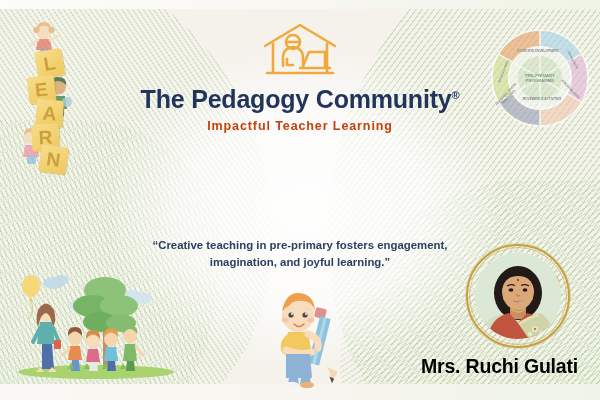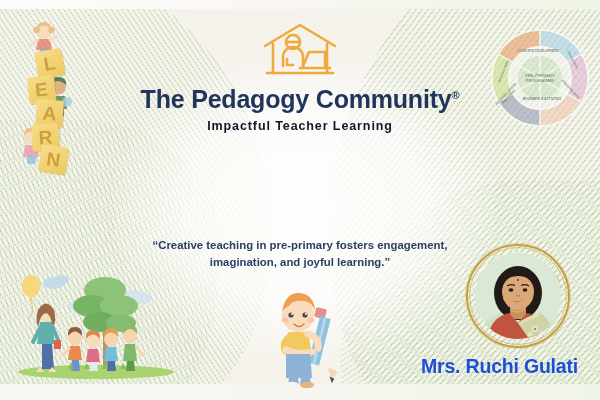--- a/index.html
+++ b/index.html
@@ -70,42 +70,42 @@
 
   
   .logo-wrap{position:absolute;left:0;right:0;top:22px;text-align:center;}
   .logo-mark{display:block;margin:0 auto;}
   .brand-title{
     margin:6px 0 0;font-size:25px;font-weight:bold;color:#21355c;
     letter-spacing:-.2px;line-height:1.05;
   }
   .brand-title .reg{font-size:11px;vertical-align:super;font-weight:bold;}
   .brand-sub{
-    margin:7px 0 0;font-size:12.5px;font-weight:bold;color:#0f172a;
+    margin:7px 0 0;font-size:12.5px;font-weight:bold;color:#c2410c;
     letter-spacing:.9px;
   }
 
   
   .headline{
     position:absolute;left:40px;right:40px;top:163px;
     text-align:center;font-size:27px;font-weight:bold;
     color:#233a60;line-height:1.22;letter-spacing:-.3px;
   }
 
   
   .quote{
     position:absolute;left:120px;right:120px;top:237px;
     text-align:center;font-size:11.4px;font-weight:bold;
     color:#2a3f63;line-height:1.5;
   }
 
   
   .speaker{
     position:absolute;right:22px;bottom:22px;
-    font-size:19.5px;font-weight:bold;color:#1d4ed8;letter-spacing:-.2px;
+    font-size:19.5px;font-weight:bold;color:#000000;letter-spacing:-.2px;
   }
 
   
   .learn-stack{position:absolute;left:18px;top:18px;width:62px;height:150px;}
   .learn-letter{
     position:absolute;width:27px;height:27px;
     display:flex;align-items:center;justify-content:center;
     font-size:19px;font-weight:bold;color:#caa13c;
     background:linear-gradient(150deg,#f7dd8a,#edc85f);
     border-radius:3px;box-shadow:1px 1px 0 rgba(190,150,50,.45);

